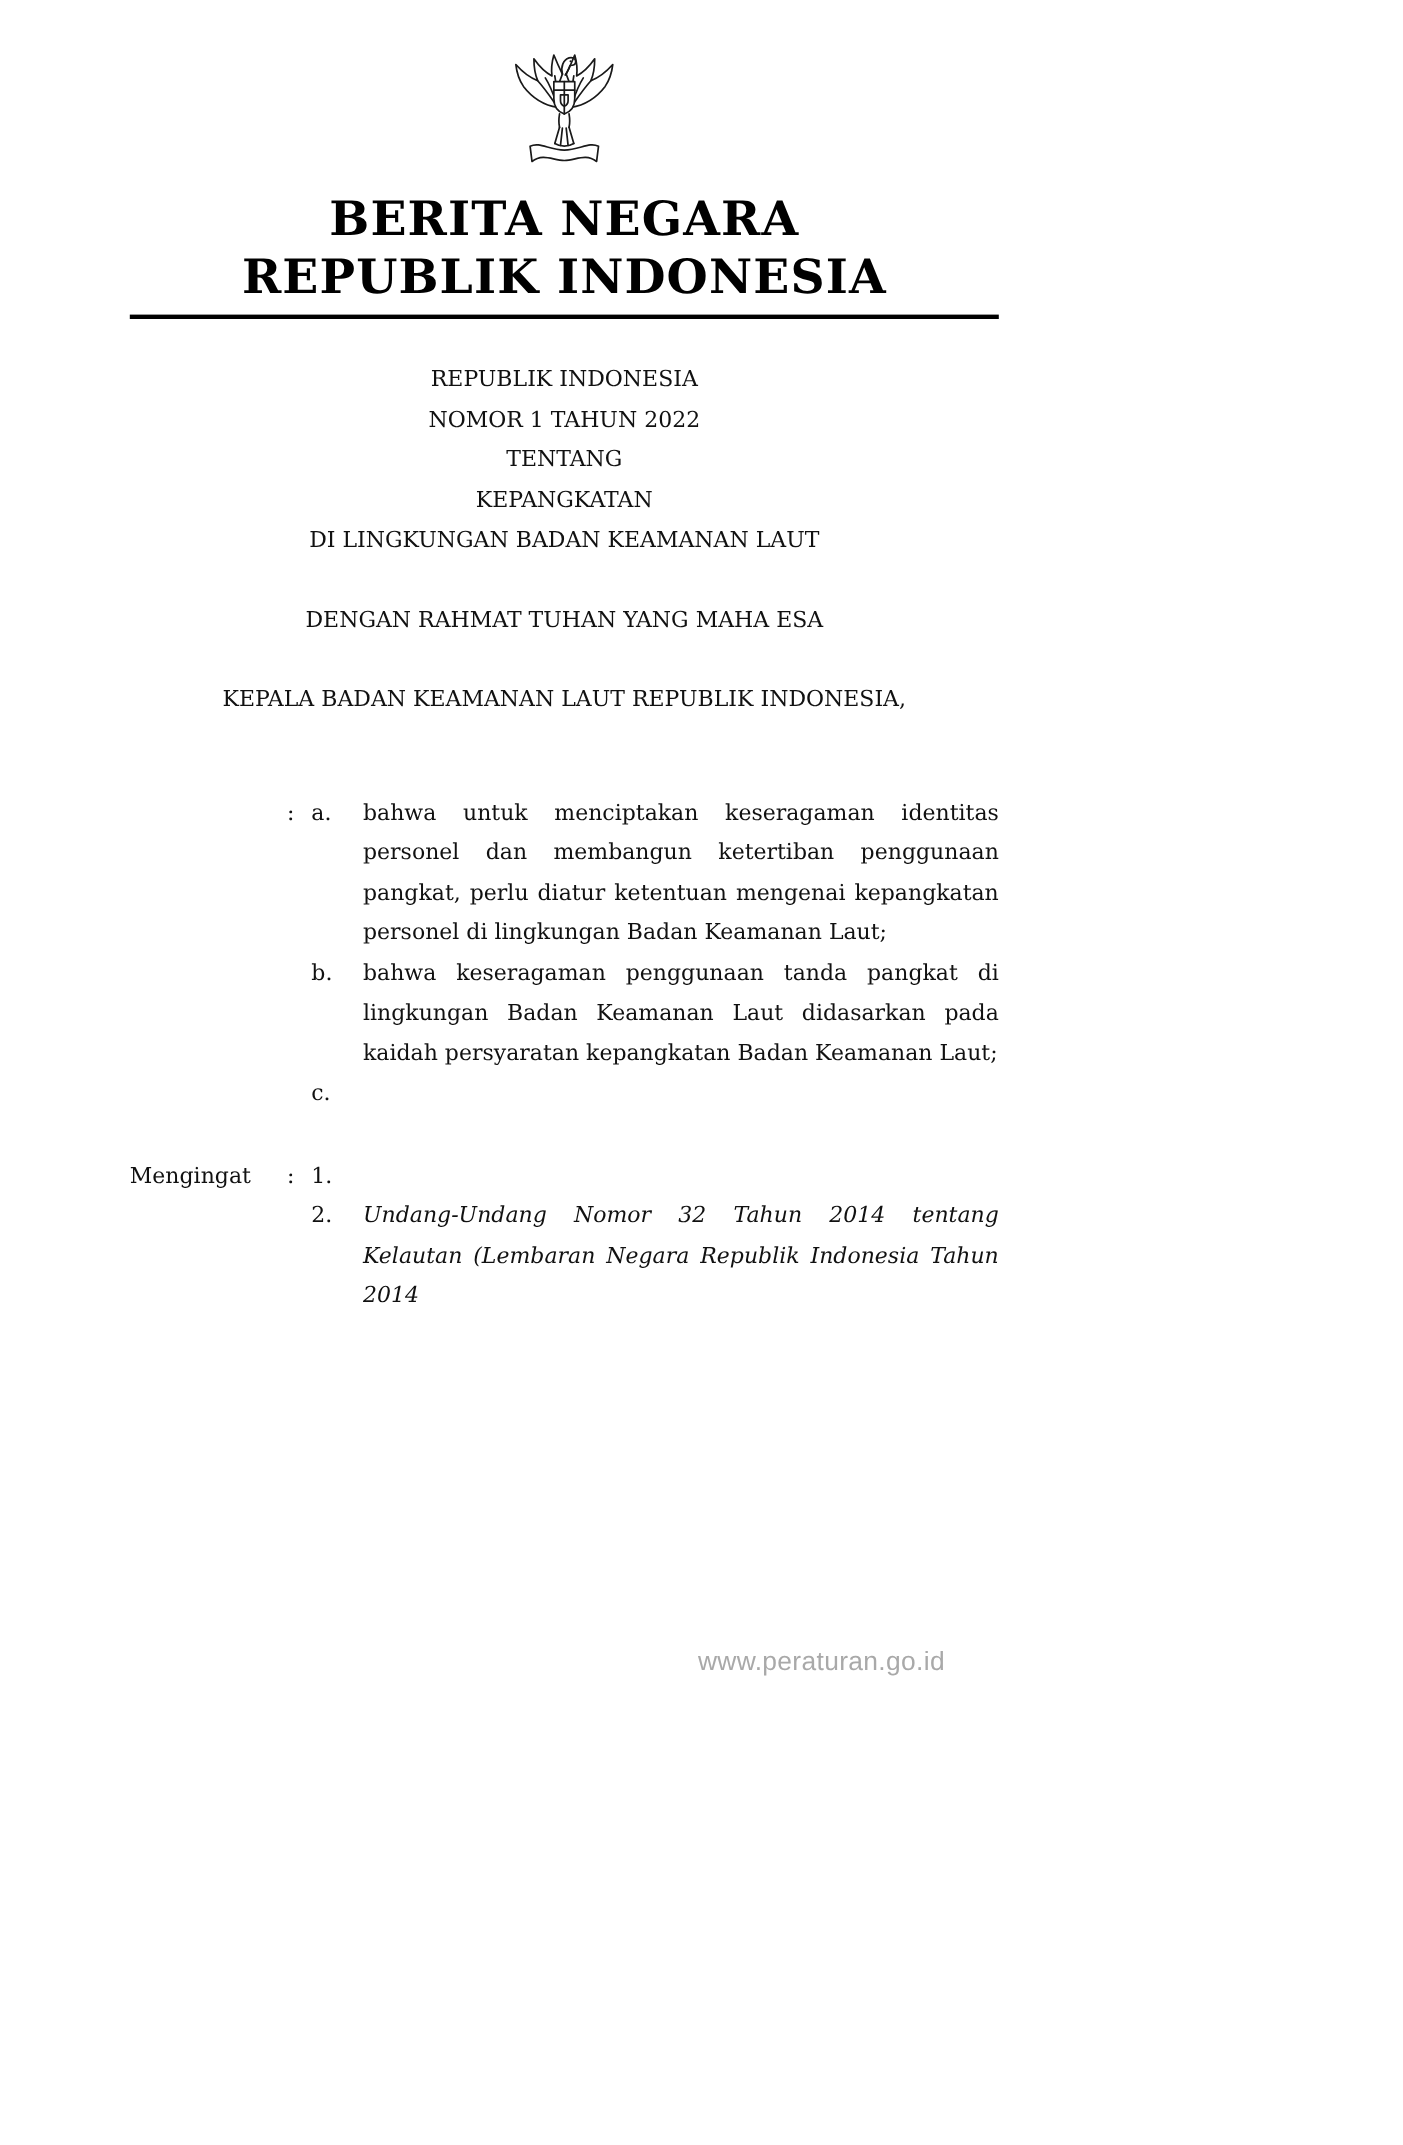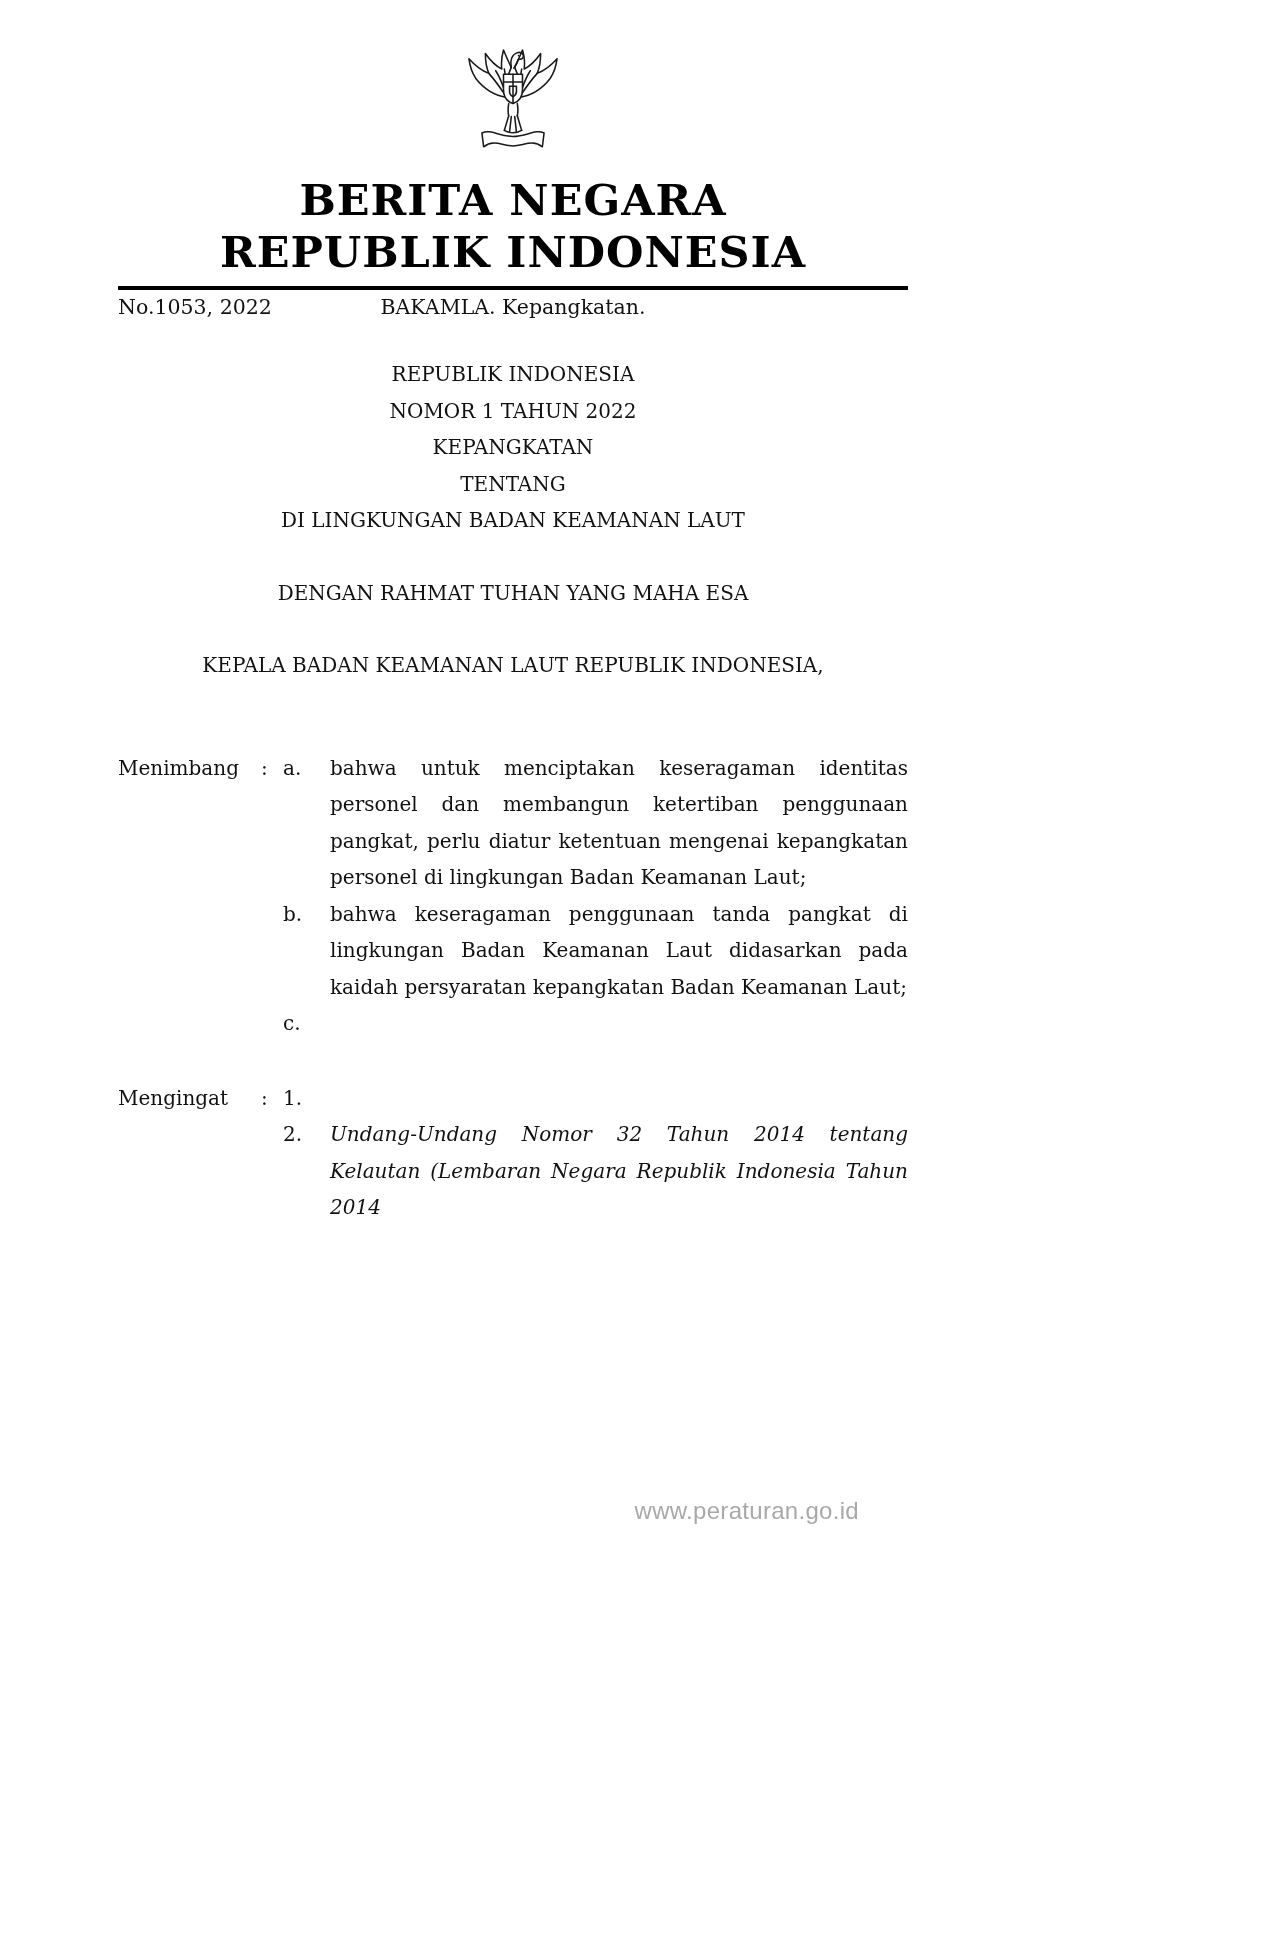--- a/index.html
+++ b/index.html
@@ -114,39 +114,34 @@
           <path d="M24 103 C34 98 44 107 60 107 C76 107 86 98 96 103 L94 119 C82 110 72 118 60 118 C48 118 38 110 26 119 Z"></path>
         </g>
       </svg>
     </div>
 
     <div class="gazette-title">BERITA NEGARA</div>
     <div class="gazette-title">REPUBLIK INDONESIA</div>
 
     <hr class="rule">
 
-    <div class="masthead-row">
-      <span class="mh-number">No.1053, 2022</span>
-      <span class="mh-subject">BAKAMLA. Kepangkatan.</span>
-    </div>
 
     <div class="title-block">
       <div class="t-line">REPUBLIK INDONESIA</div>
       <div class="t-line">NOMOR 1 TAHUN 2022</div>
+      <div class="t-line">TENTANG</div>
       <div class="t-line">KEPANGKATAN</div>
-      <div class="t-line">TENTANG</div>
       <div class="t-line">DI LINGKUNGAN BADAN KEAMANAN LAUT</div>
     </div>
 
     <div class="invocation">DENGAN RAHMAT TUHAN YANG MAHA ESA</div>
 
     <div class="official">KEPALA BADAN KEAMANAN LAUT REPUBLIK INDONESIA,</div>
 
     <section class="clause considering">
-      <div class="c-label">Menimbang</div>
       <div class="c-colon">:</div>
 
       <div class="c-marker">a.</div>
       <div class="c-text">bahwa untuk menciptakan keseragaman identitas personel dan membangun ketertiban penggunaan pangkat, perlu diatur ketentuan mengenai kepangkatan personel di lingkungan Badan Keamanan Laut;</div>
 
       <div class="c-marker">b.</div>
       <div class="c-text">bahwa keseragaman penggunaan tanda pangkat di lingkungan Badan Keamanan Laut didasarkan pada kaidah persyaratan kepangkatan Badan Keamanan Laut;</div>
 
       <div class="c-marker">c.</div>
     </section>

